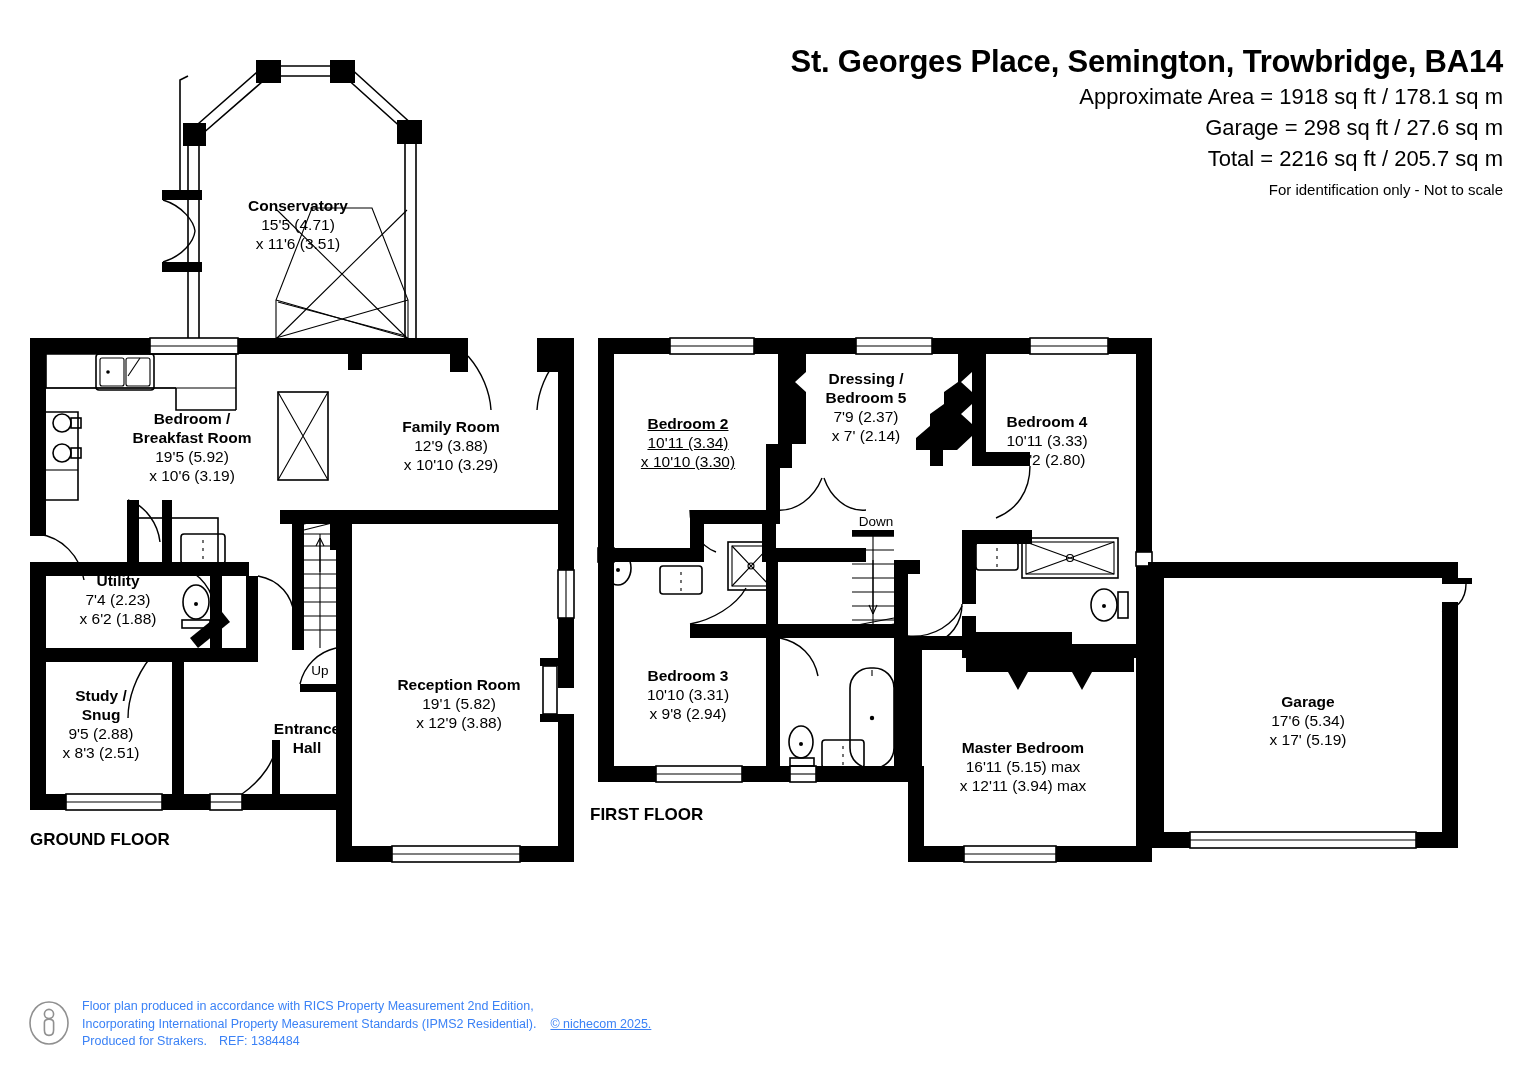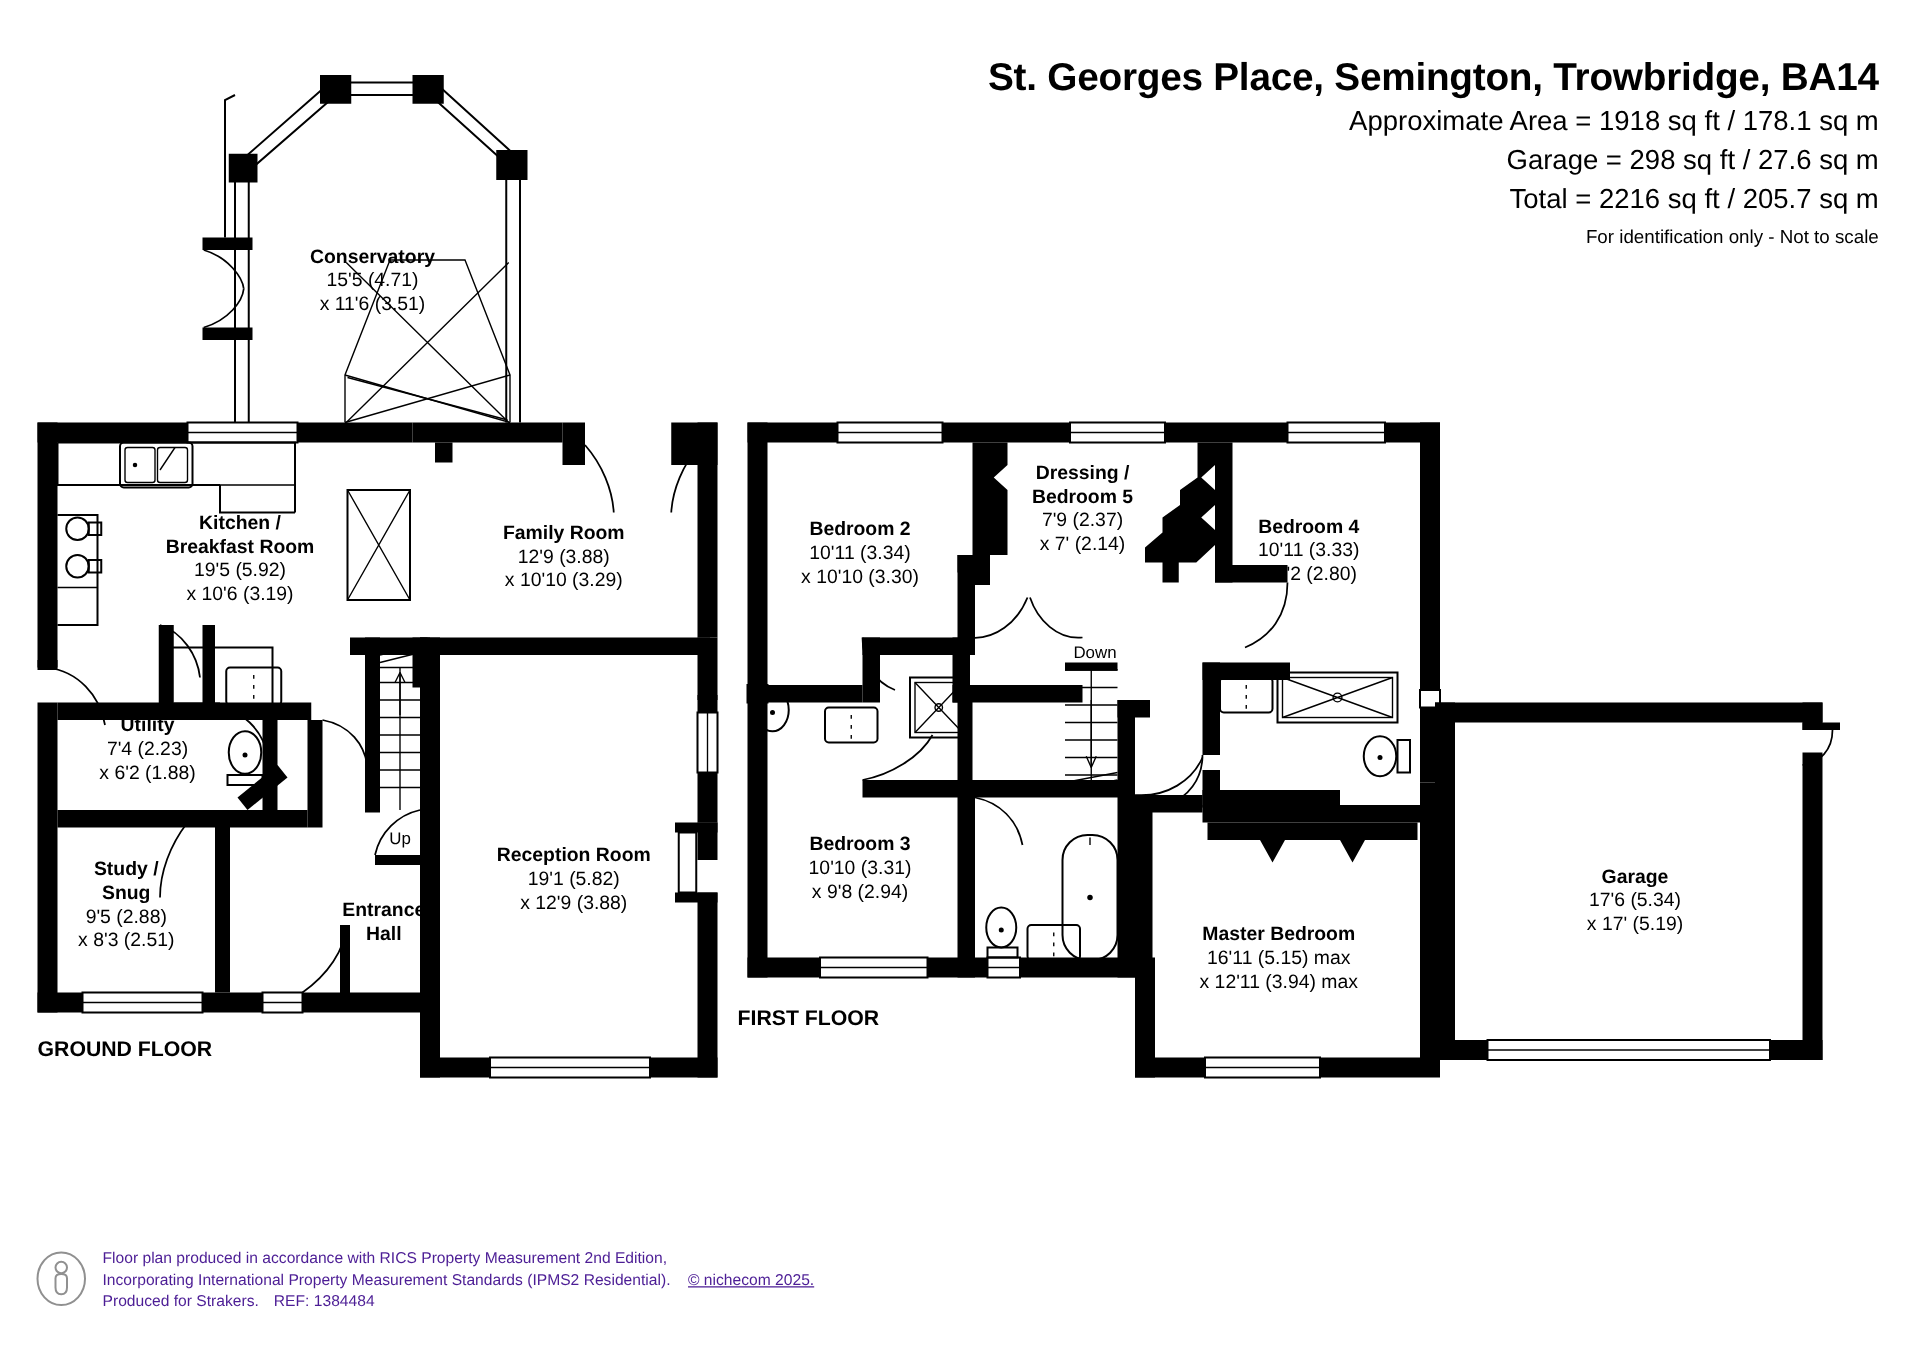--- a/index.html
+++ b/index.html
@@ -93,21 +93,21 @@
   }
 
   
   #footer {
     position: absolute;
     left: 28px;
     top: 998px;
     width: 800px;
     display: flex;
     align-items: flex-start;
-    color: #4c1d95;
+    color: #3b82f6;
   }
   #footer-icon { margin-right: 12px; margin-top: 2px; }
   #footer-text {
     font-size: 12.5px;
     line-height: 17.5px;
   }
   #footer-text div { white-space: nowrap; }
   .copy { margin-left: 14px; text-decoration: underline; }
   .refsp { margin-left: 12px; }
 </style>
@@ -450,21 +450,21 @@
 
 <div id="labels">
 
   <div class="lbl" style="left:298px; top:196px;">
     <span class="nm">Conservatory</span>
     <span class="dm">15'5 (4.71)</span>
     <span class="dm">x 11'6 (3.51)</span>
   </div>
 
   <div class="lbl" style="left:192px; top:409px;">
-    <span class="nm">Kitchen /</span>
+    <span class="nm">Bedroom /</span>
     <span class="nm">Breakfast Room</span>
     <span class="dm">19'5 (5.92)</span>
     <span class="dm">x 10'6 (3.19)</span>
   </div>
 
   <div class="lbl" style="left:451px; top:417px;">
     <span class="nm">Family Room</span>
     <span class="dm">12'9 (3.88)</span>
     <span class="dm">x 10'10 (3.29)</span>
   </div>
@@ -486,21 +486,21 @@
     <span class="nm">Entrance</span>
     <span class="nm">Hall</span>
   </div>
 
   <div class="lbl" style="left:459px; top:675px;">
     <span class="nm">Reception Room</span>
     <span class="dm">19'1 (5.82)</span>
     <span class="dm">x 12'9 (3.88)</span>
   </div>
 
-  <div class="lbl" style="left:688px; top:414px;">
+  <div class="lbl" style="left:688px; top:414px;text-decoration:underline;">
     <span class="nm">Bedroom 2</span>
     <span class="dm">10'11 (3.34)</span>
     <span class="dm">x 10'10 (3.30)</span>
   </div>
 
   <div class="lbl" style="left:866px; top:369px;">
     <span class="nm">Dressing /</span>
     <span class="nm">Bedroom 5</span>
     <span class="dm">7'9 (2.37)</span>
     <span class="dm">x 7' (2.14)</span>

